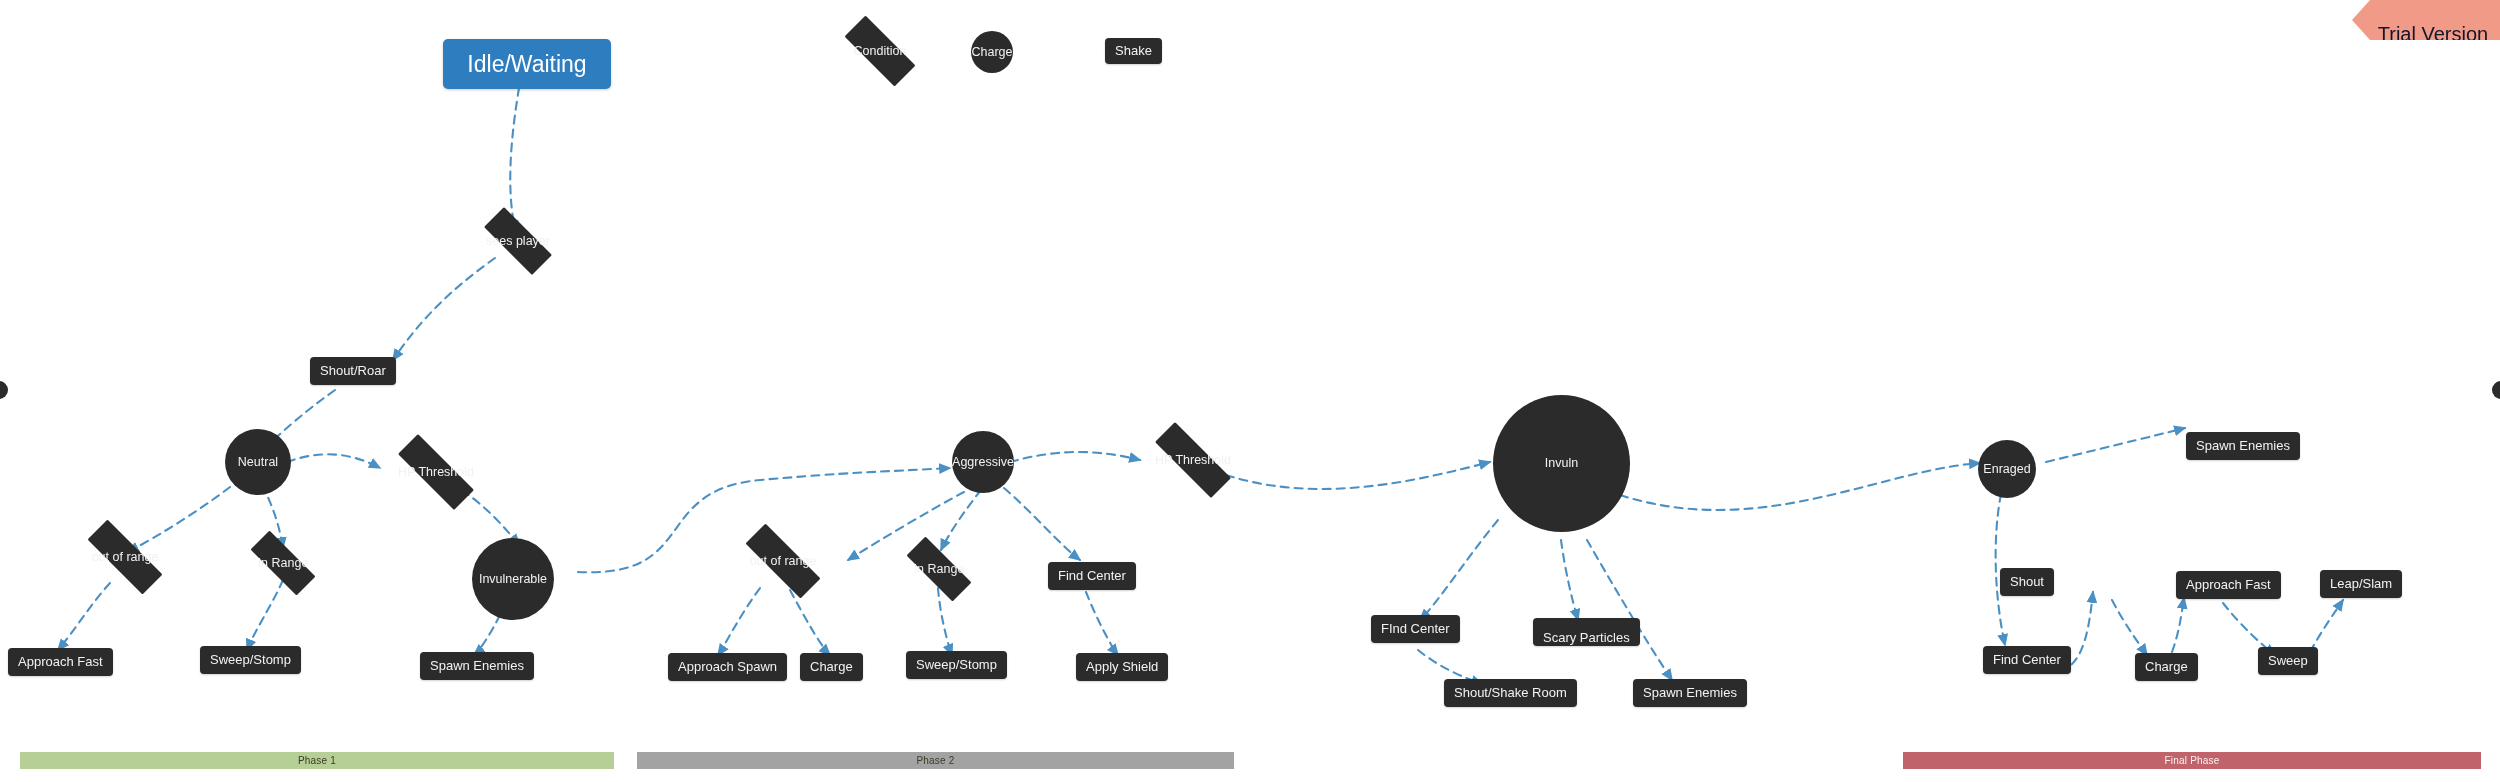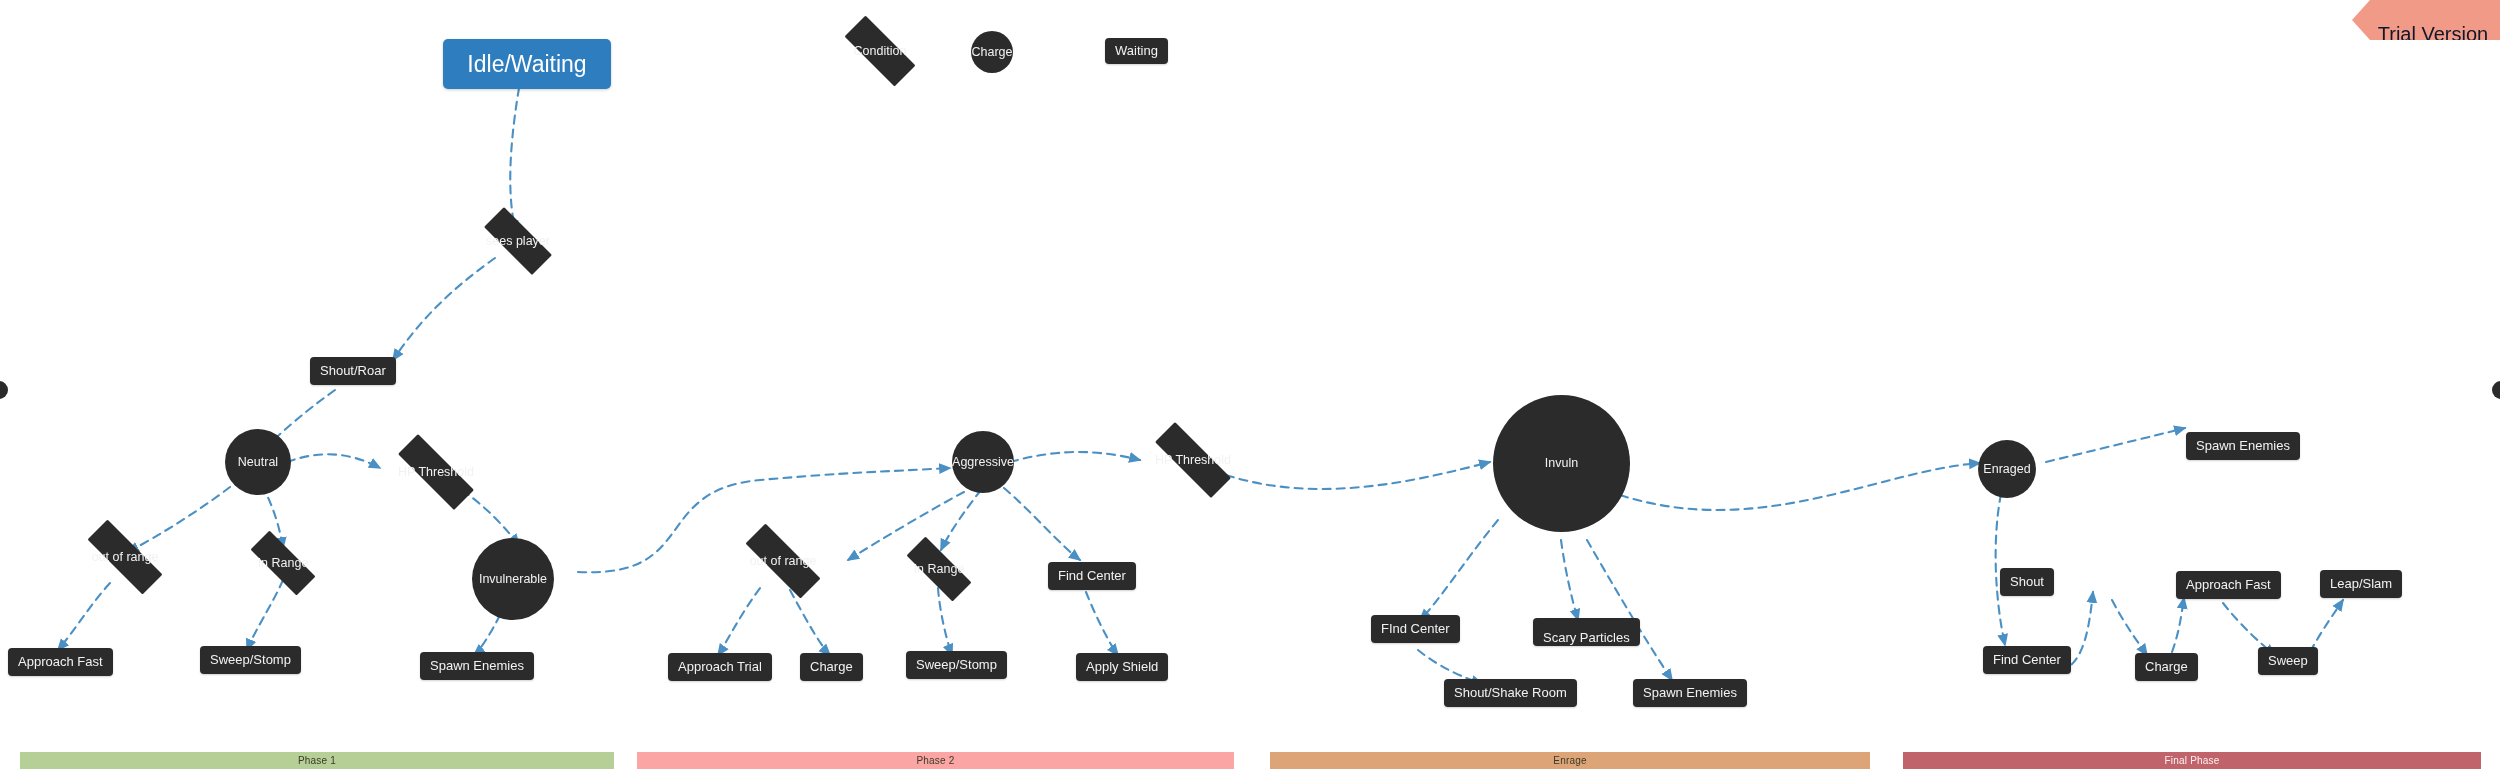--- a/index.html
+++ b/index.html
@@ -195,21 +195,21 @@
   <div class="edge-stub" style="left:2492px;top:381px;width:18px;height:18px;"></div>
 
   <div class="node cond legend-item" style="left:830px;top:30px;width:100px;height:42px;">
     <span class="dia"></span>
     <span class="lbl">Condition</span>
   </div>
   <div class="node state legend-item" style="left:971px;top:31px;width:42px;height:42px;">
     <span>Charge</span>
   </div>
   <div class="node action legend-item" style="left:1105px;top:38px;height:26px;">
-    <span>Waiting</span>
+    <span>Shake</span>
   </div>
 
   <div class="node root" style="left:443px;top:39px;width:168px;height:50px;">
     <span>Idle/Waiting</span>
   </div>
 
   <div class="node cond" style="left:470px;top:221px;width:96px;height:40px;">
     <span class="dia"></span>
     <span class="lbl">sees player</span>
   </div>
@@ -258,21 +258,21 @@
   <div class="node cond" style="left:728px;top:541px;width:110px;height:40px;">
     <span class="dia"></span>
     <span class="lbl">out of range</span>
   </div>
   <div class="node cond" style="left:893px;top:550px;width:92px;height:38px;">
     <span class="dia"></span>
     <span class="lbl">In Range</span>
   </div>
 
   <div class="node action" style="left:668px;top:653px;">
-    <span>Approach Trial</span>
+    <span>Approach Spawn</span>
   </div>
   <div class="node action" style="left:800px;top:653px;">
     <span>Charge</span>
   </div>
   <div class="node action" style="left:906px;top:651px;">
     <span>Sweep/Stomp</span>
   </div>
   <div class="node action" style="left:1048px;top:562px;">
     <span>Find Center</span>
   </div>
@@ -324,25 +324,22 @@
   <div class="node action" style="left:2258px;top:647px;">
     <span>Sweep</span>
   </div>
   <div class="node action" style="left:2320px;top:570px;">
     <span>Leap/Slam</span>
   </div>
 
   <div class="phase-bar" style="left:20px;top:752px;width:594px;background:#b6cf96;">
     <span>Phase 1</span>
   </div>
-  <div class="phase-bar" style="left:637px;top:752px;width:597px;background:#fca5a5;">
+  <div class="phase-bar" style="left:637px;top:752px;width:597px;background:#a3a3a3;">
     <span>Phase 2</span>
-  </div>
-  <div class="phase-bar" style="left:1270px;top:752px;width:600px;background:#dda577;">
-    <span>Enrage</span>
   </div>
   <div class="phase-bar" style="left:1903px;top:752px;width:578px;background:#c0636a;color:#fdf2f2;">
     <span>Final Phase</span>
   </div>
 
   <div id="trial">
     <span class="t1">Trial Version</span>
     <span class="t2">XMind ZEN</span>
   </div>
 

